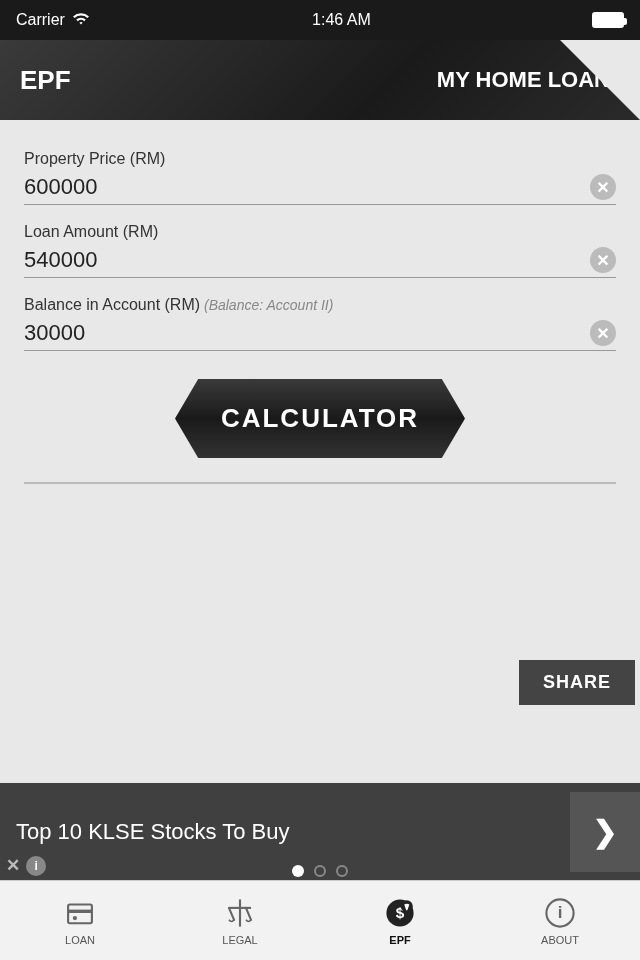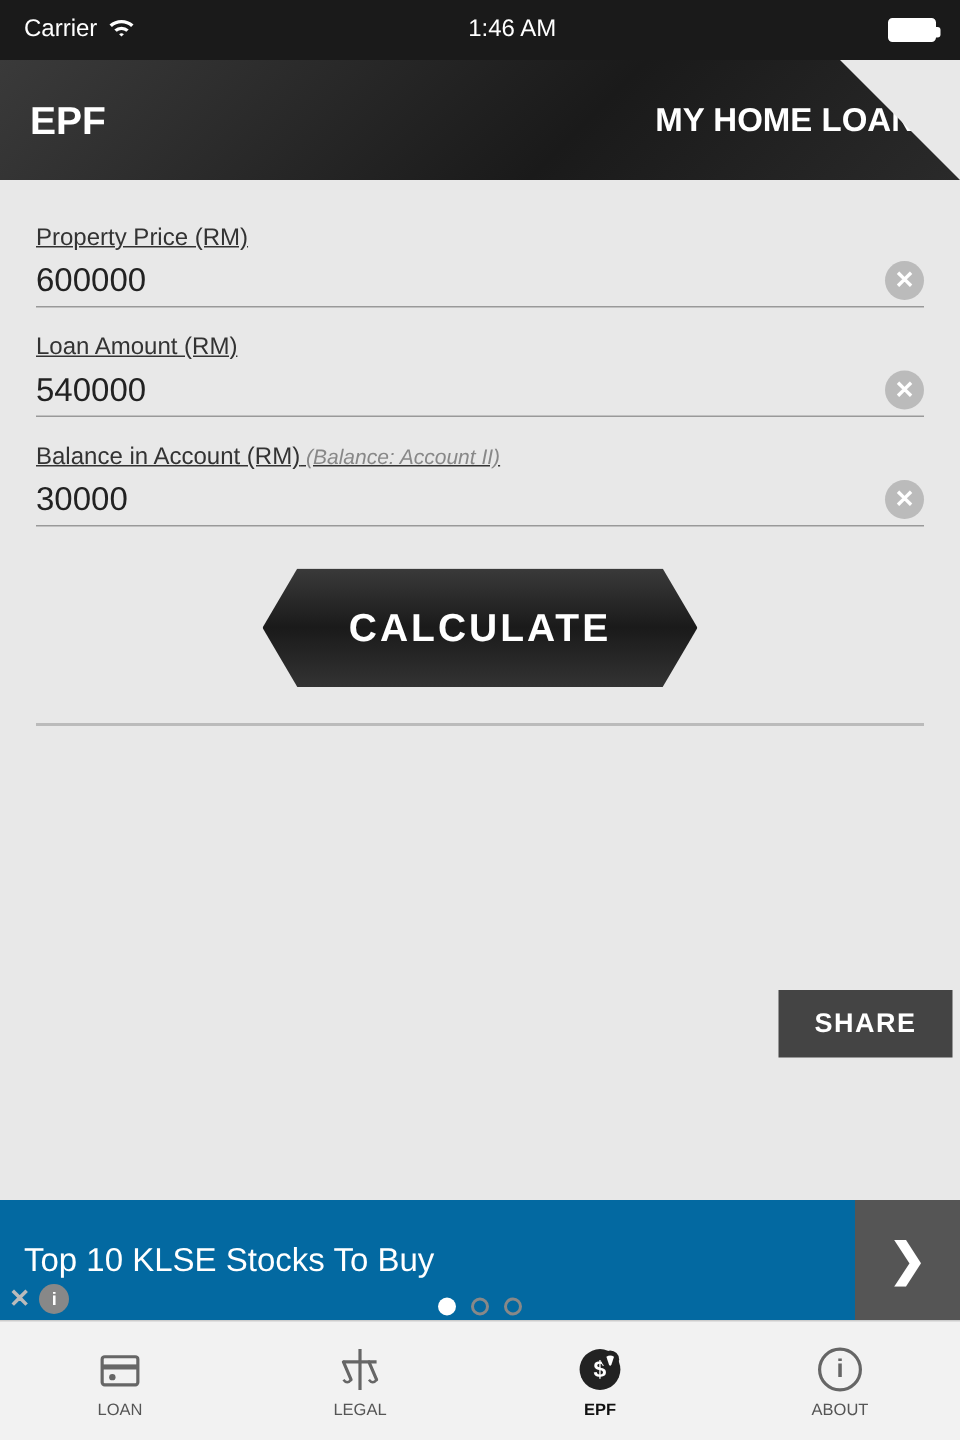--- a/index.html
+++ b/index.html
@@ -77,21 +77,20 @@
 
     
     .field-group {
       margin-bottom: 18px;
     }
     .field-label {
       font-size: 16px;
       color: #333;
       margin-bottom: 6px;
       display: block;
-      text-decoration: underline;
     }
     .field-label .remark {
       font-style: italic;
       color: #888;
       font-size: 14px;
     }
     .field-input-wrap {
       display: flex;
       align-items: flex-end;
       border-bottom: 1.5px solid #999;
@@ -173,22 +172,22 @@
       border: none;
       cursor: pointer;
     }
 
     
     #ad-banner {
       position: absolute;
       bottom: 80px;
       left: 0;
       width: 100%;
-      height: 80px;
-      background: #0369a1;
+      height: 97px;
+      background: #404040;
       display: flex;
       align-items: center;
       justify-content: space-between;
       padding: 0 0 0 16px;
       overflow: hidden;
     }
     .ad-text {
       color: white;
       font-size: 22px;
       font-weight: 500;
@@ -299,21 +298,21 @@
   <div class="field-group">
     <span class="field-label">
       <span>Balance in Account (RM)</span><span class="remark"> (Balance: Account II)</span>
     </span>
     <div class="field-input-wrap">
       <input class="field-input" type="text" value="30000" style="">
       <button class="field-clear">✕</button>
     </div>
   </div>
 
-  <button id="calculate-btn">CALCULATE</button>
+  <button id="calculate-btn">CALCULATOR</button>
 
   <div class="divider"></div>
 
 
 </div>
 
 <button id="share-btn">SHARE</button>
 
 <div id="ad-banner">
   <span class="ad-text">Top 10 KLSE Stocks To Buy</span>

